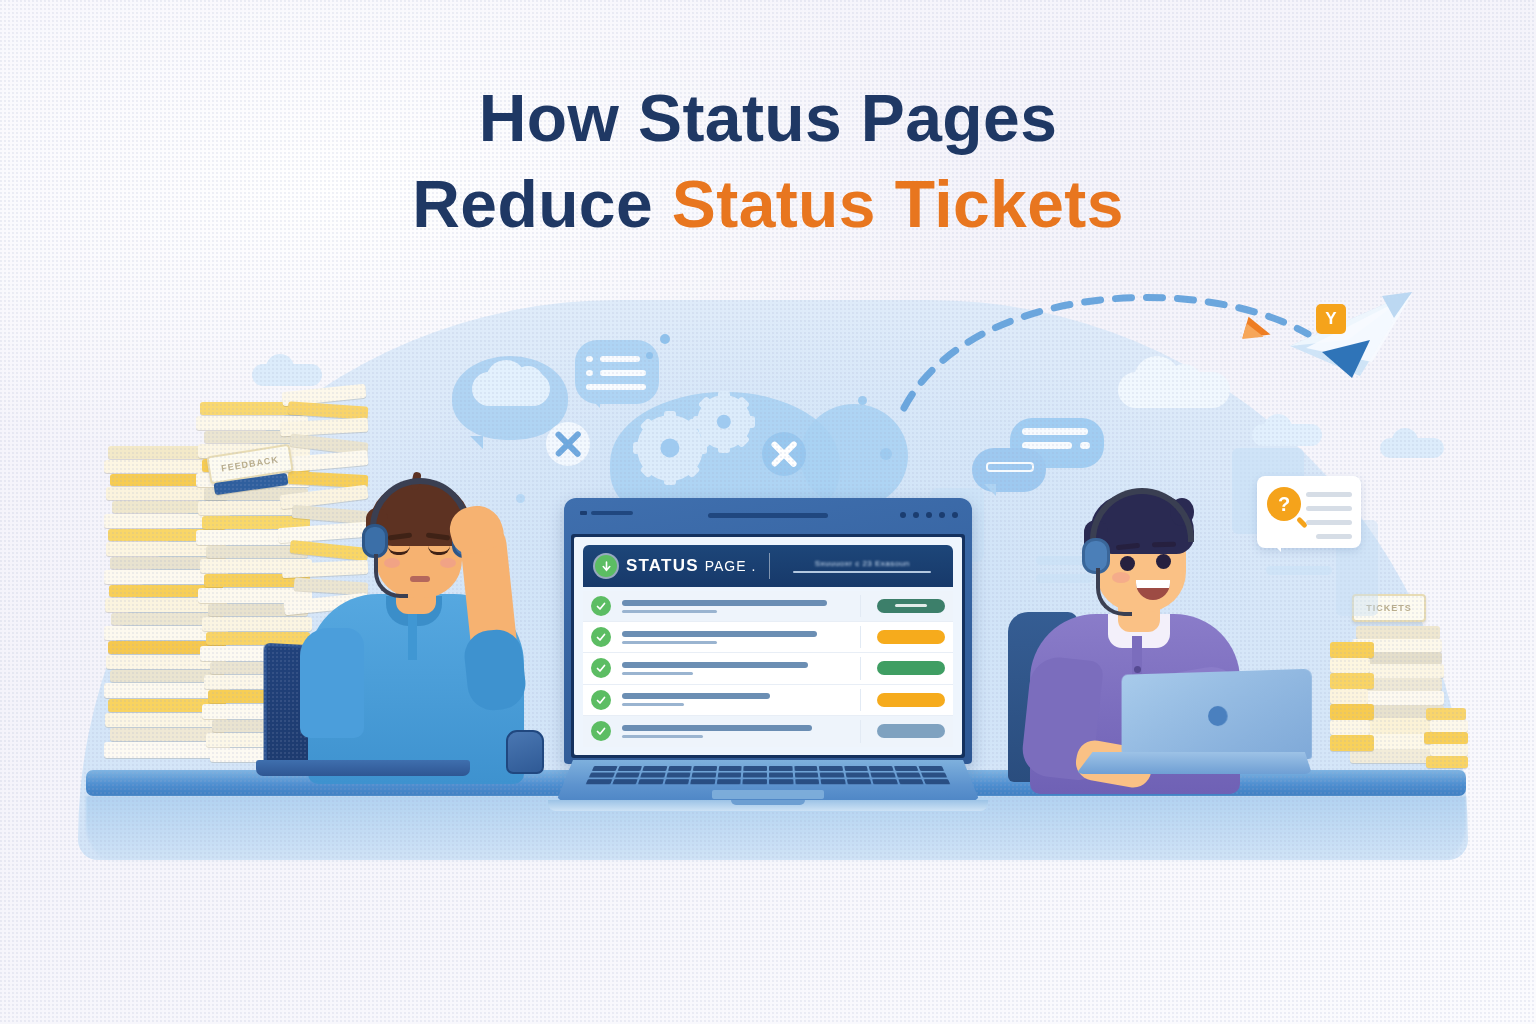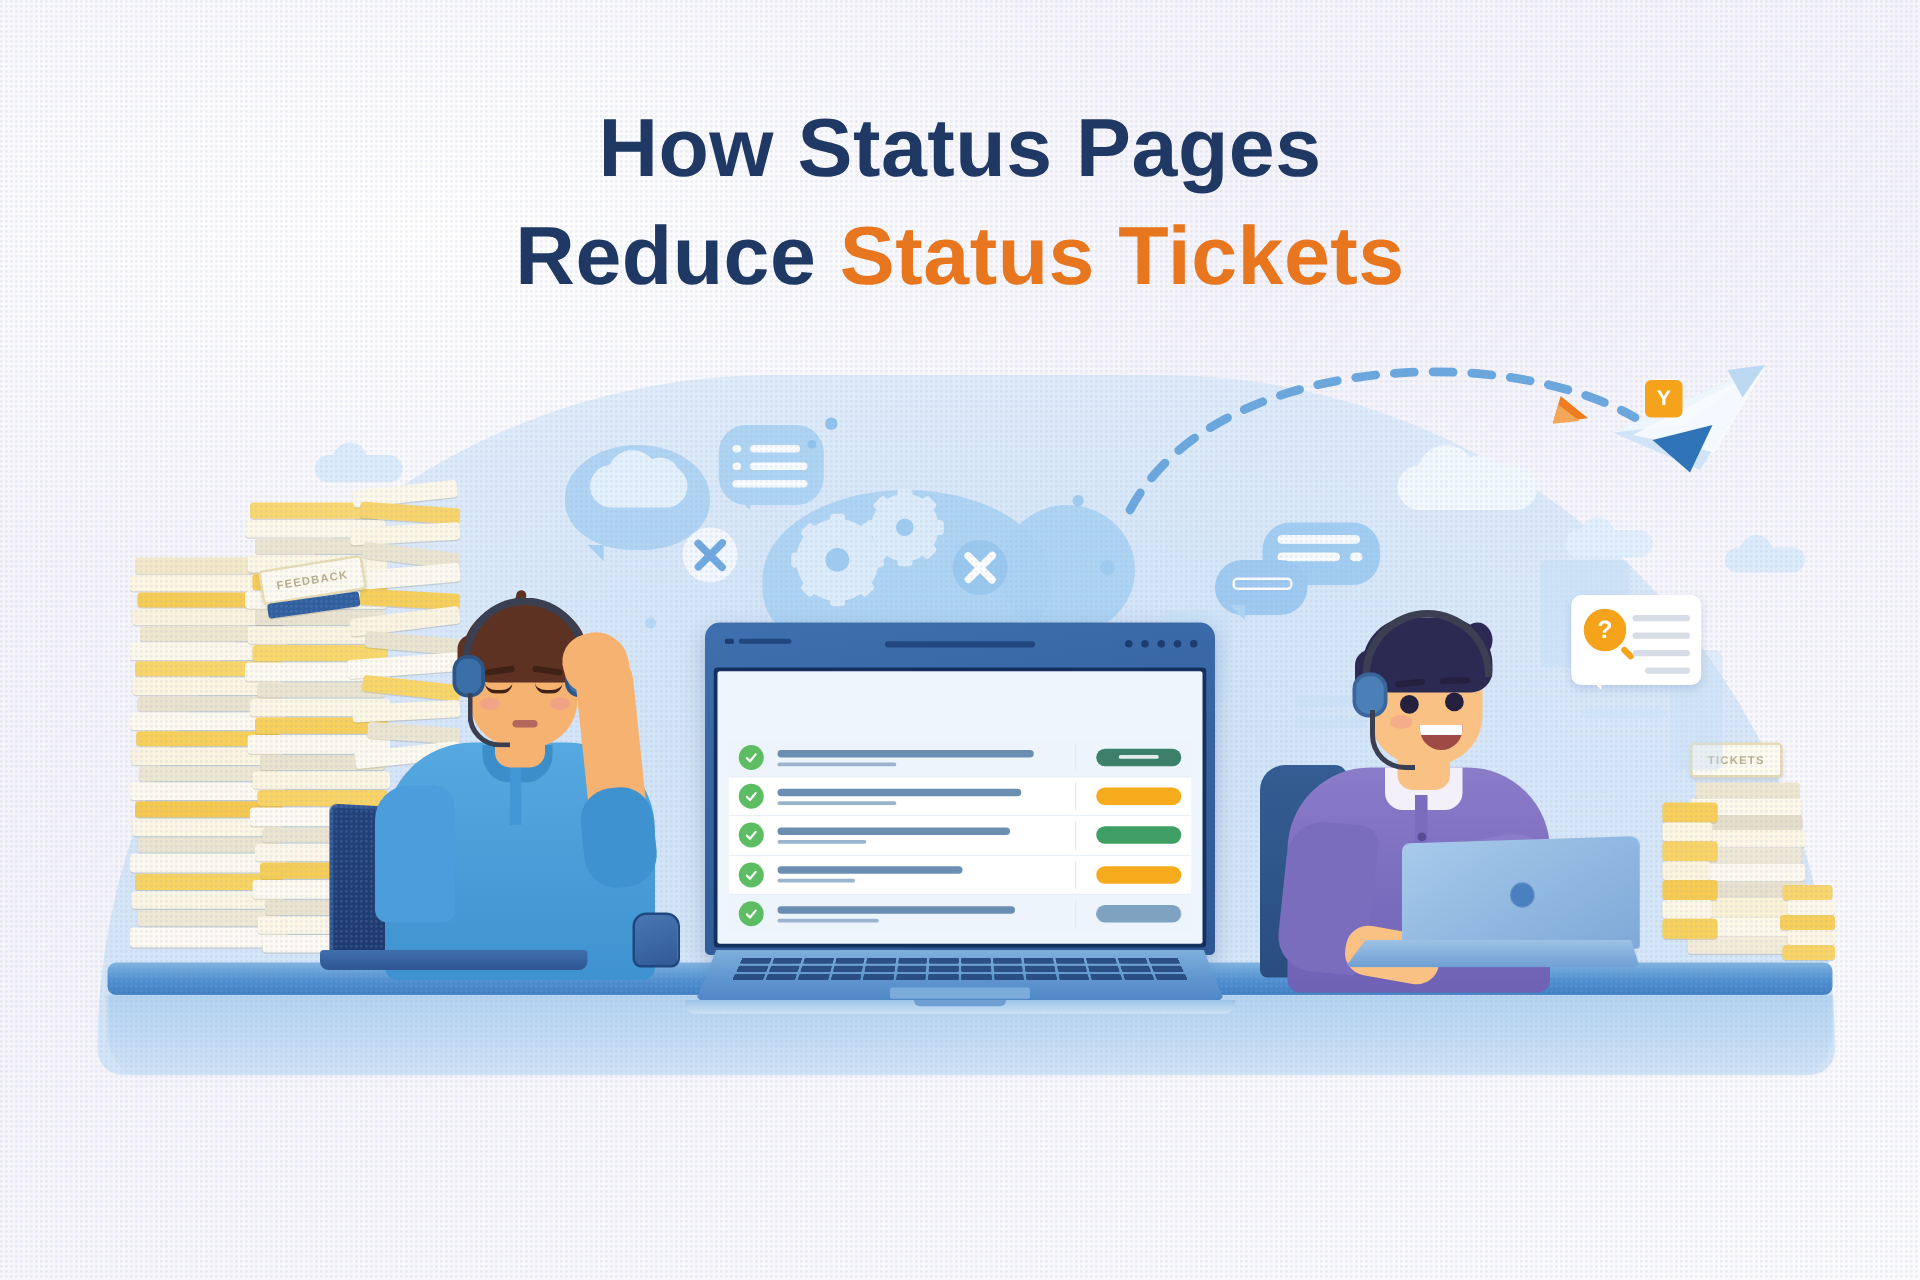--- a/index.html
+++ b/index.html
@@ -618,20 +618,36 @@
           <span></span>
           <span></span>
           <span></span>
           <span></span>
           <span></span>
         </div>
 
       <div class="lap-bezel">
         <div class="lap-screen">
 
+          <div class="sp-header">
+            <div class="sp-badge">
+              <svg viewBox="0 0 24 24">
+                  <path d="M12 4 v11 M12 19 l-6-7 M12 19 l6-7" stroke="#fff" stroke-width="3" fill="none" stroke-linecap="round" stroke-linejoin="round"></path>
+                </svg>
+            </div>
+            <div class="sp-title">
+              <span>STATUS</span>
+              <em>PAGE .</em>
+            </div>
+            <div class="sp-div"></div>
+            <div class="sp-meta">
+              <div class="blur">Sxuuuoxr c 23 Exasoun</div>
+              <div class="rule"></div>
+            </div>
+          </div>
 
           <div class="sp-body">
             <div class="sp-row alt">
               <div class="chk">
                   <svg viewBox="0 0 24 24">
                     <path d="M5 13 l5 5 L19 7" stroke="#fff" stroke-width="3.4" fill="none" stroke-linecap="round" stroke-linejoin="round"></path>
                   </svg>
                 </div>
               <div class="sp-text">
                   <div class="b1" style="width:86%"></div>

